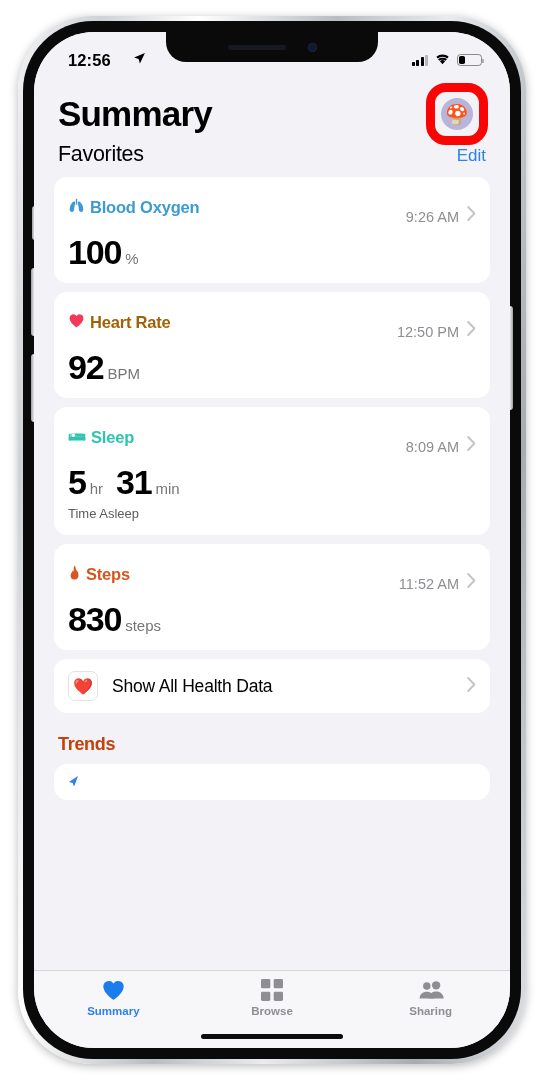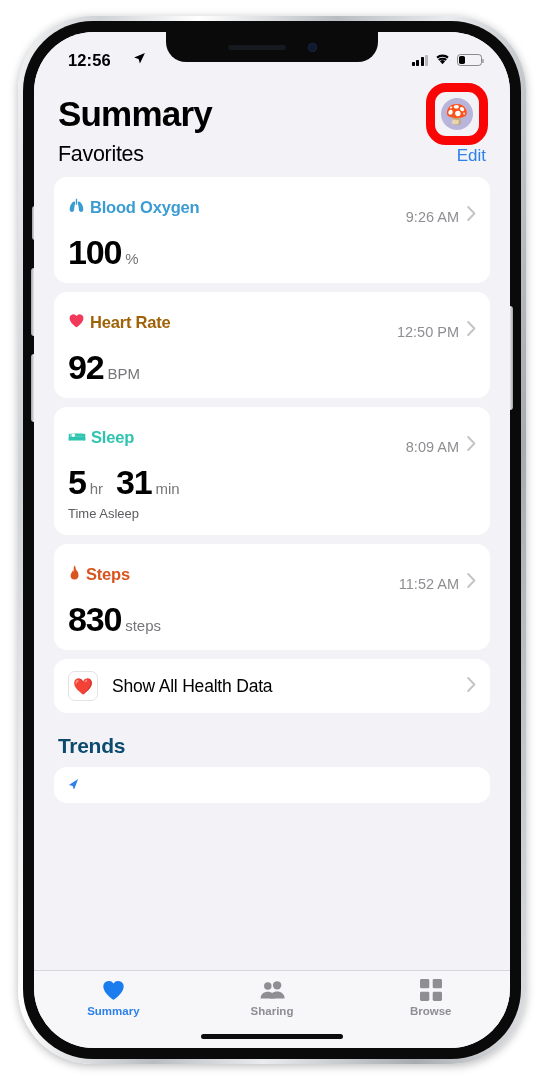--- a/index.html
+++ b/index.html
@@ -127,21 +127,21 @@
     display:flex; align-items:center; gap:14px;
     padding:12px 14px; height:54px;
   }
   #health-app-icon{
     width:30px; height:30px; border-radius:7px; background:#fff;
     border:1px solid #e3e3e7; display:flex; align-items:center; justify-content:center;
     font-size:16px;
   }
   #show-all-label{ flex:1; font-size:17.5px; color:#000000; letter-spacing:-.2px; }
 
-  #trends-title{ font-size:21px; font-weight:bold; color:#0c4a6e; padding:12px 4px 9px 4px; letter-spacing:-.3px; }
+  #trends-title{ font-size:18px; font-weight:bold; color:#c2410c; padding:12px 4px 9px 4px; letter-spacing:-.3px; }
   #trends-card{ background:#fff; border-radius:13px; height:36px; padding:8px 14px; }
   #trends-peek{ color:#2e81e8; font-size:12px; }
 
   
   #tab-bar{
     position:absolute; left:0; right:0; bottom:0; height:78px;
     background:#f7f7f9; border-top:1px solid #d6d6da;
     display:flex; align-items:flex-start; padding-top:7px; z-index:25;
   }
   .tab-item{ flex:1; display:flex; flex-direction:column; align-items:center; gap:3px; }
@@ -347,39 +347,39 @@
         <div class="tab-item active">
           <span class="tab-icon">
             <svg width="25" height="22" viewBox="0 0 24 22">
                 <path d="M12 21S1.8 14.3 1.8 7.6A5.6 5.6 0 0 1 12 4.4 5.6 5.6 0 0 1 22.2 7.6C22.2 14.3 12 21 12 21z" fill="#1a7ced"></path>
               </svg>
           </span>
           <span class="tab-label">Summary</span>
         </div>
         <div class="tab-item">
           <span class="tab-icon">
+            <svg width="22" height="22" viewBox="0 0 22 22">
+              <rect x="0" y="0" width="9.3" height="9.3" rx="1.4" fill="#8e8e93"></rect>
+              <rect x="12.7" y="0" width="9.3" height="9.3" rx="1.4" fill="#8e8e93"></rect>
+              <rect x="0" y="12.7" width="9.3" height="9.3" rx="1.4" fill="#8e8e93"></rect>
+              <rect x="12.7" y="12.7" width="9.3" height="9.3" rx="1.4" fill="#8e8e93"></rect>
+            </svg>
+          </span>
+          <span class="tab-label">Browse</span>
+        </div>
+        <div class="tab-item">
+          <span class="tab-icon">
             <svg width="28" height="20" viewBox="0 0 30 20">
               <circle cx="10.5" cy="5.6" r="4" fill="#8e8e93"></circle>
               <circle cx="20.5" cy="5" r="4.5" fill="#8e8e93"></circle>
               <path d="M2.8 19c0-4.3 3.4-7 7.7-7s7.7 2.7 7.7 7H2.8z" fill="#8e8e93"></path>
               <path d="M12.5 19c0-4.6 3.6-7.5 8-7.5s8 2.9 8 7.5h-16z" fill="#8e8e93"></path>
             </svg>
           </span>
           <span class="tab-label">Sharing</span>
         </div>
-        <div class="tab-item">
-          <span class="tab-icon">
-            <svg width="22" height="22" viewBox="0 0 22 22">
-              <rect x="0" y="0" width="9.3" height="9.3" rx="1.4" fill="#8e8e93"></rect>
-              <rect x="12.7" y="0" width="9.3" height="9.3" rx="1.4" fill="#8e8e93"></rect>
-              <rect x="0" y="12.7" width="9.3" height="9.3" rx="1.4" fill="#8e8e93"></rect>
-              <rect x="12.7" y="12.7" width="9.3" height="9.3" rx="1.4" fill="#8e8e93"></rect>
-            </svg>
-          </span>
-          <span class="tab-label">Browse</span>
-        </div>
       </div>
 
       <div id="home-indicator"></div>
 
     </div>
   </div>
 </div>
 
 </body></html>

